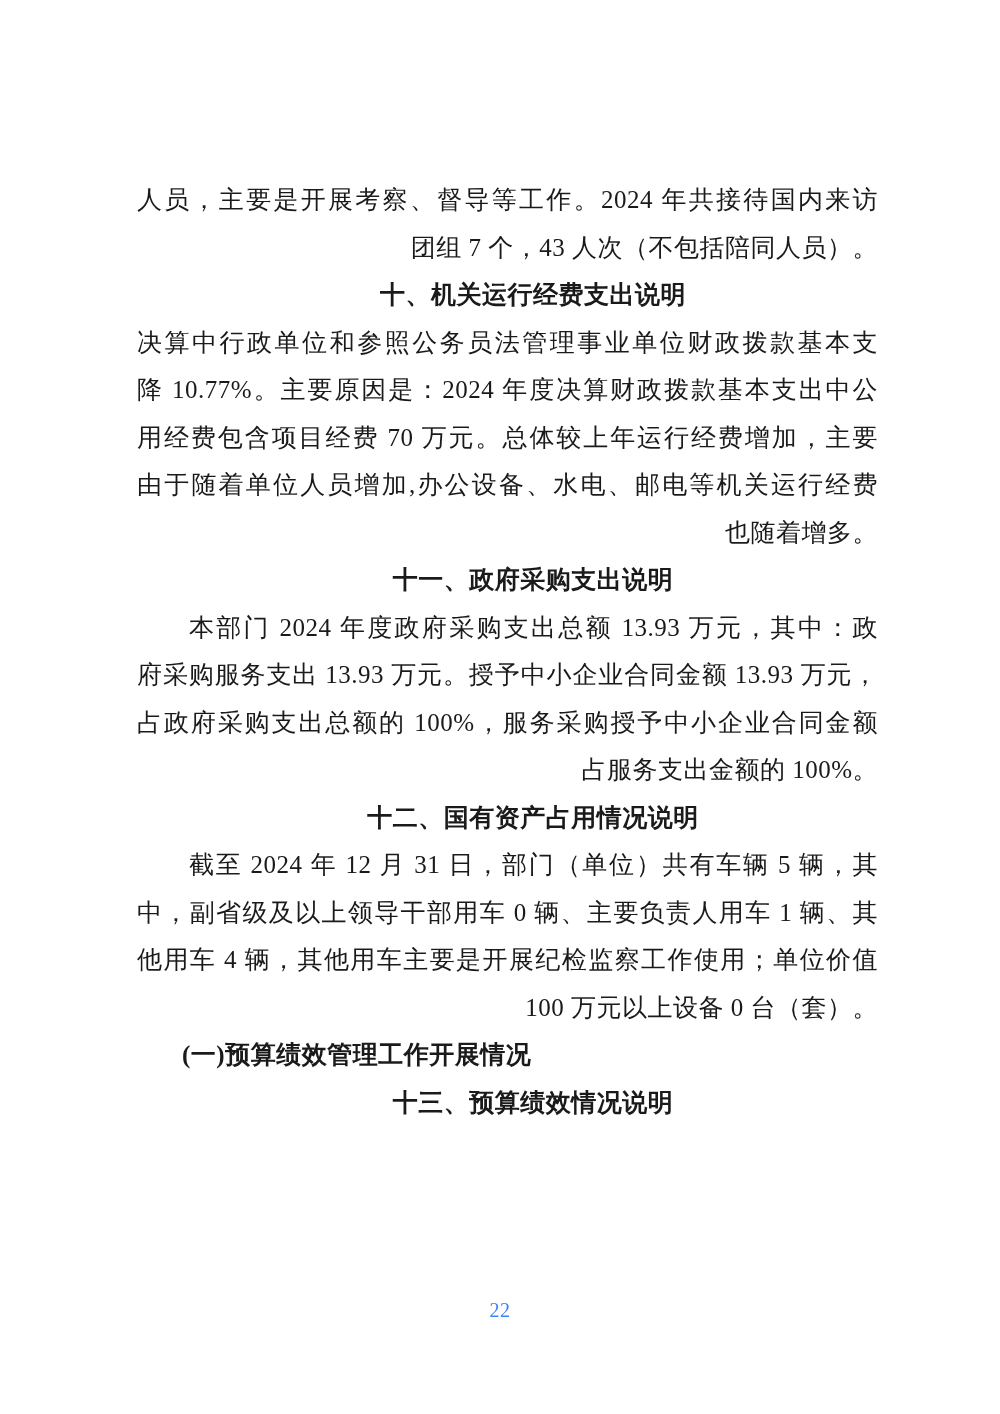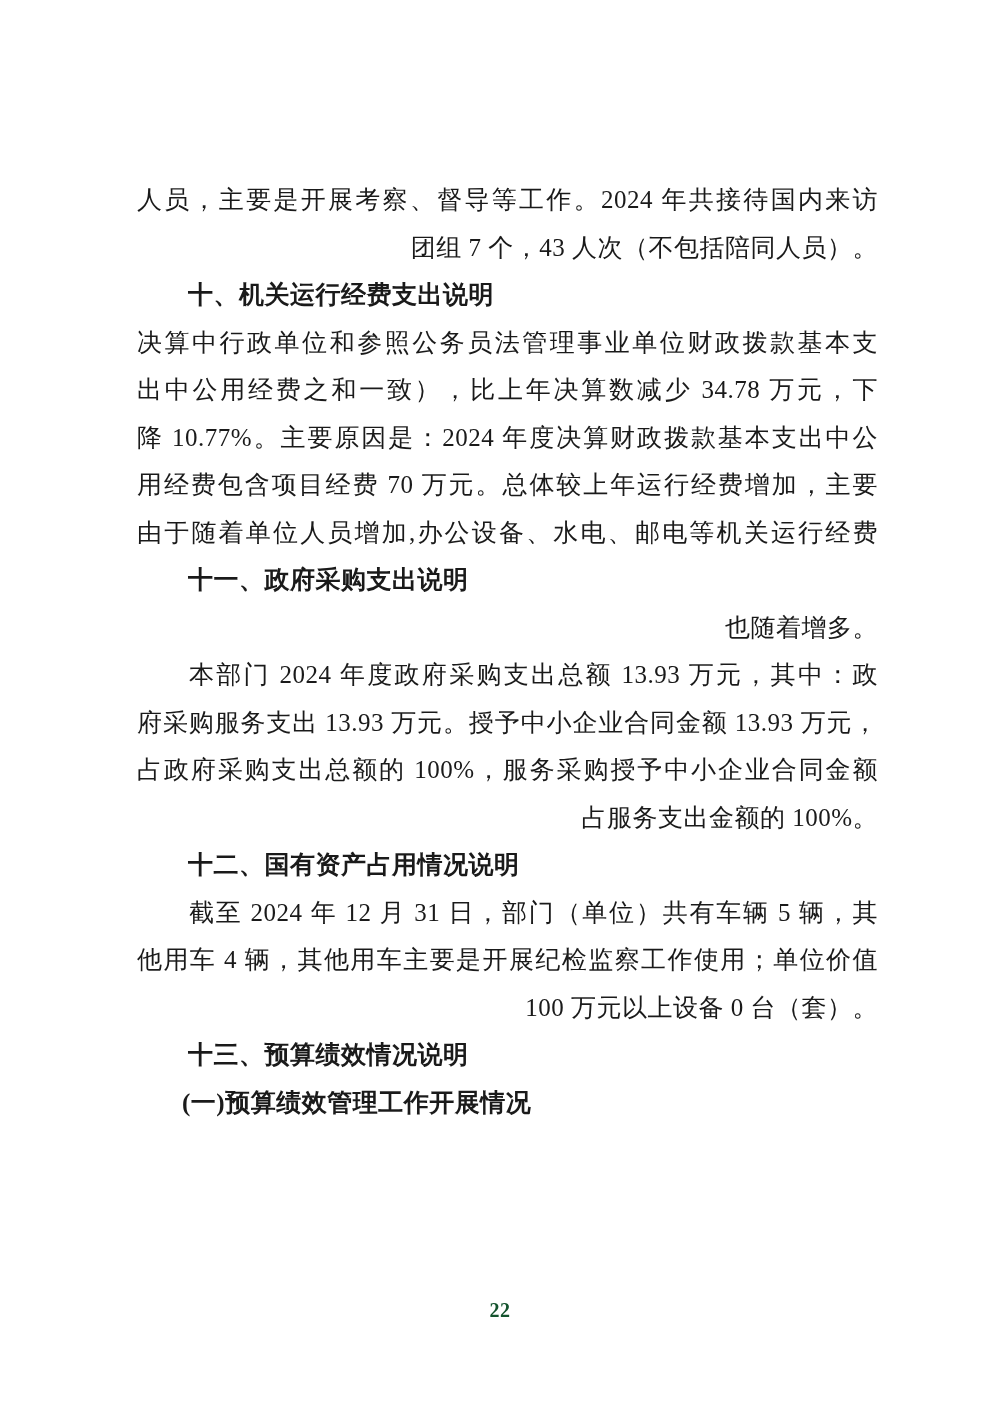--- a/index.html
+++ b/index.html
@@ -44,62 +44,62 @@
     text-align-last: justify;
     text-justify: inter-character;
   }
   
   .line.end {
     text-align: right;
   }
   .line.heading {
     font-weight: bold;
     padding-left: 51px;
+    text-align: center;
   }
   .line.heading2 {
     font-weight: bold;
     padding-left: 45px;
   }
   .footer {
     position: absolute;
     top: 1298px;
     left: 0;
     width: 1000px;
     text-align: center;
   }
   .page-number {
     font-size: 20px;
     line-height: 24px;
-    color: #14532d;
+    color: #3b82f6;
     letter-spacing: 0.5px;
-    font-weight: bold;
   }
 </style>
 </head>
 <body>
 
 <div class="page">
   <div class="content" id="lines-container">
       <div class="line cont">人员，主要是开展考察、督导等工作。2024 年共接待国内来访</div>
       <div class="line end">团组 7 个，43 人次（不包括陪同人员）。</div>
       <div class="line heading">十、机关运行经费支出说明</div>
       <div class="line cont">决算中行政单位和参照公务员法管理事业单位财政拨款基本支</div>
-      <div class="line cont">出中公用经费之和一致），比上年决算数减少 34.78 万元，下</div>
       <div class="line cont">降 10.77%。主要原因是：2024 年度决算财政拨款基本支出中公</div>
       <div class="line cont">用经费包含项目经费 70 万元。总体较上年运行经费增加，主要</div>
       <div class="line cont">由于随着单位人员增加,办公设备、水电、邮电等机关运行经费</div>
+      <div class="line end">也随着增多。</div>
       <div class="line heading">十一、政府采购支出说明</div>
-      <div class="line end">也随着增多。</div>
       <div class="line first">本部门 2024 年度政府采购支出总额 13.93 万元，其中：政</div>
       <div class="line cont">府采购服务支出 13.93 万元。授予中小企业合同金额 13.93 万元，</div>
       <div class="line cont">占政府采购支出总额的 100%，服务采购授予中小企业合同金额</div>
       <div class="line end">占服务支出金额的 100%。</div>
       <div class="line heading">十二、国有资产占用情况说明</div>
       <div class="line first">截至 2024 年 12 月 31 日，部门（单位）共有车辆 5 辆，其</div>
+      <div class="line cont">中，副省级及以上领导干部用车 0 辆、主要负责人用车 1 辆、其</div>
       <div class="line cont">他用车 4 辆，其他用车主要是开展纪检监察工作使用；单位价值</div>
       <div class="line end">100 万元以上设备 0 台（套）。</div>
+      <div class="line heading2">(一)预算绩效管理工作开展情况</div>
       <div class="line heading">十三、预算绩效情况说明</div>
-      <div class="line heading2">(一)预算绩效管理工作开展情况</div>
     </div>
   <div class="footer">
     <span class="page-number">22</span>
   </div>
 </div>
 
 </body></html>

